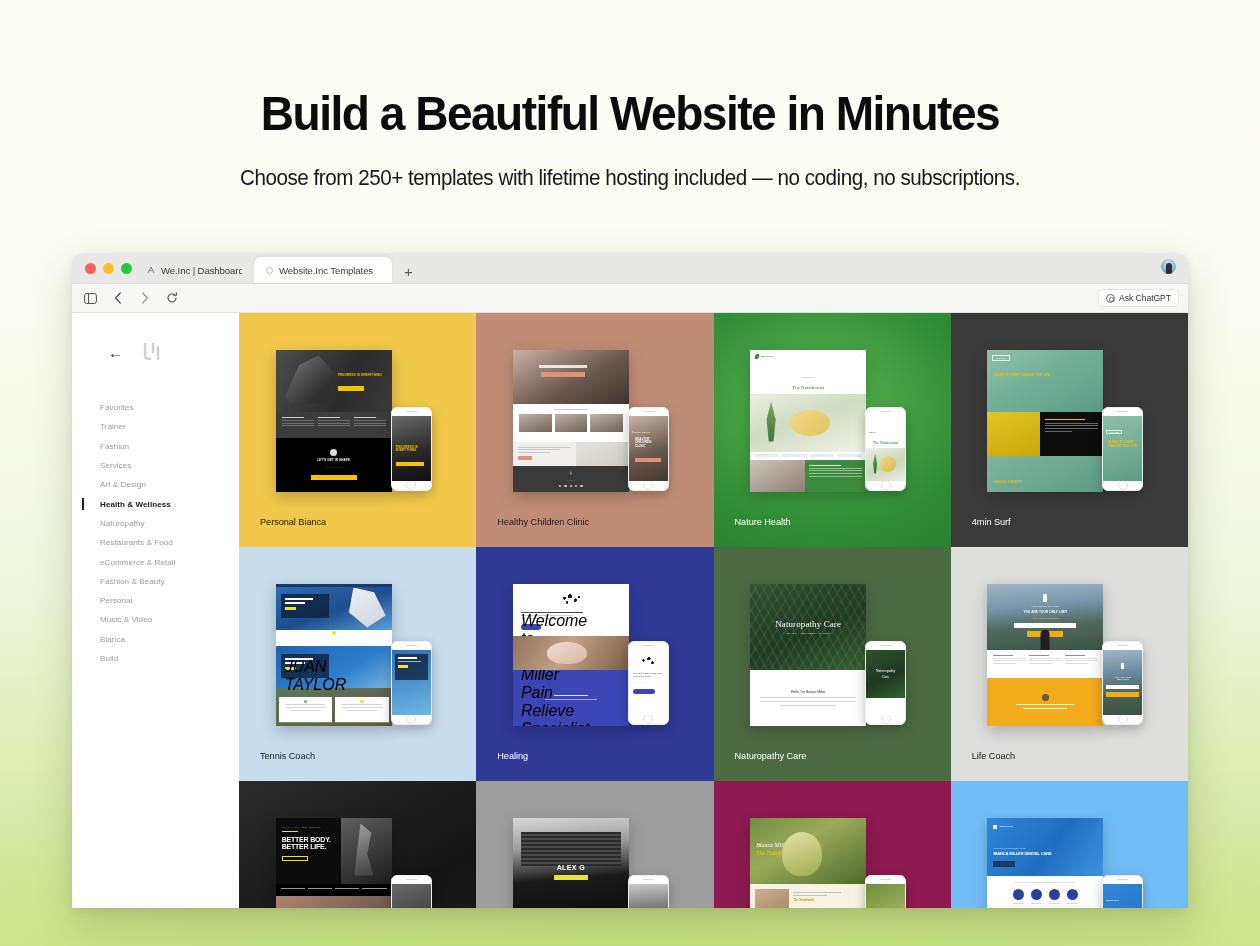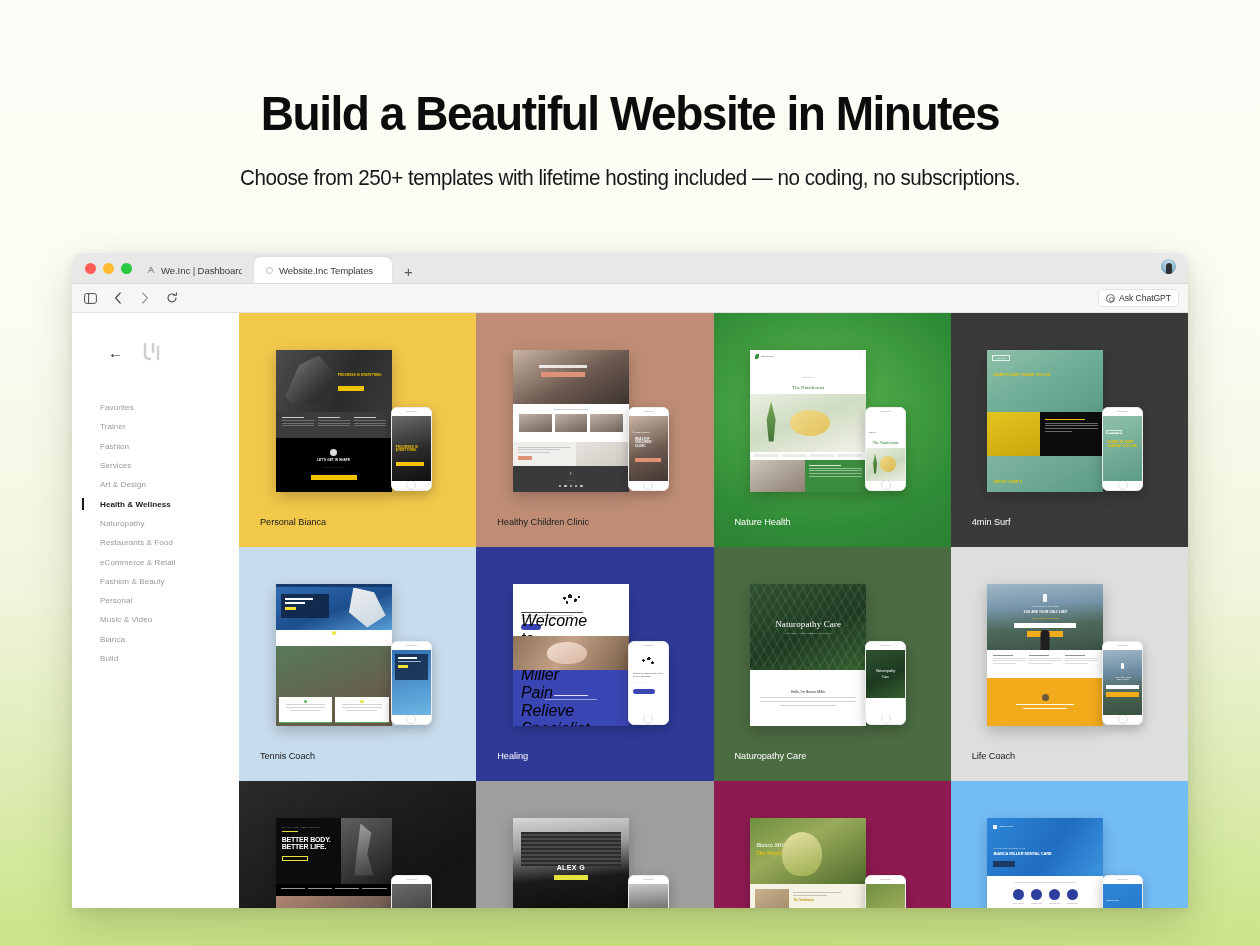--- a/index.html
+++ b/index.html
@@ -817,20 +817,27 @@
                     <i></i>
                     <i style="width:50%"></i>
                     <u></u>
                   </div>
               </div>
               <div class="tn-white">
                   <span class="tn-ball"></span>
                   <span class="micro">———— ————</span>
                   <span class="micro">—— ——</span>
                 </div>
+              <div class="tn-mid">
+                  <div class="tn-box">
+                    <i>JUAN TAYLOR</i>
+                    <i style="width:50%"></i>
+                    <u></u>
+                  </div>
+                </div>
               <div class="tn-foot">
                 <div class="tn-card">
                     <span class="d"></span>
                     <i></i>
                     <i></i>
                     <i style="width:60%"></i>
                   </div>
                 <div class="tn-card">
                     <span class="d" style="background:#e4e43a"></span>
                     <i></i>

